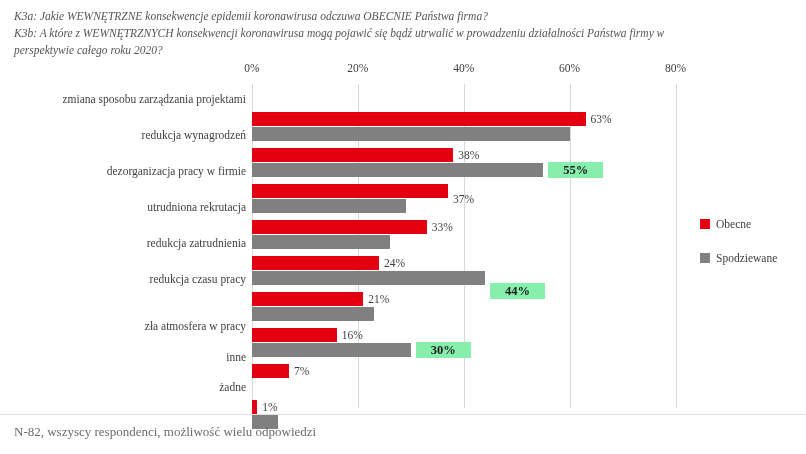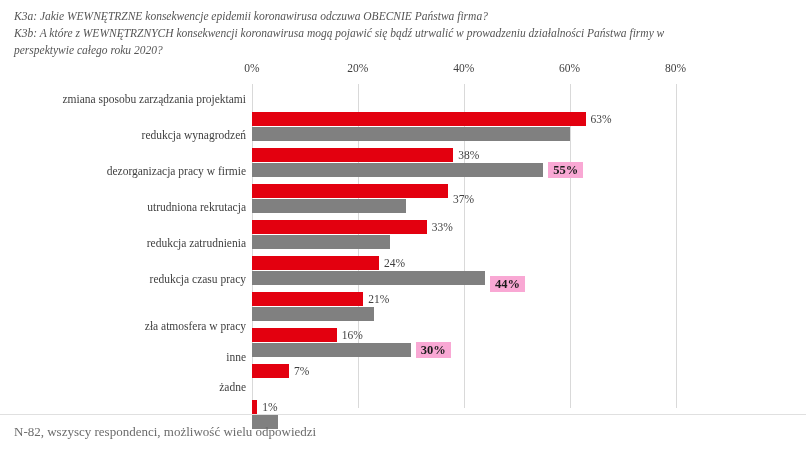--- a/index.html
+++ b/index.html
@@ -119,24 +119,24 @@
   .bar.spodz  { background: #808080; }
 
   .val {
     position: absolute;
     font-size: 11.5px;
     color: #3f3f3f;
     line-height: 14px;
     white-space: nowrap;
   }
   .val.hl {
-    background: #f9a8d4;
+    background: #86efac;
     font-weight: bold;
     font-size: 12.5px;
-    padding: 1px 5px;
+    padding: 1px 15px;
     color: #1a1a1a;
   }
 
   
   #legend {
     position: absolute;
     left: 700px;
     top: 218px;
     width: 104px;
     font-size: 11.5px;
@@ -230,21 +230,21 @@
         </div>
         <div class="group" style="top: 110px; height: 36px;">
           <div class="bar obecne" style="top: 0px; width: 174.706px;"></div>
           <div class="val" style="left: 179.706px; top: 0px;">33%</div>
           <div class="bar spodz" style="top: 15px; width: 137.647px;"></div>
         </div>
         <div class="group" style="top: 146px; height: 36px;">
           <div class="bar obecne" style="top: 0px; width: 127.059px;"></div>
           <div class="val" style="left: 132.059px; top: 0px;">24%</div>
           <div class="bar spodz" style="top: 15px; width: 232.941px;"></div>
-          <div class="val hl" style="left: 237.941px; top: 20px;">44%</div>
+          <div class="val hl" style="left: 237.941px; top: 27px;">44%</div>
         </div>
         <div class="group" style="top: 182px; height: 36px;">
           <div class="bar obecne" style="top: 0px; width: 111.176px;"></div>
           <div class="val" style="left: 116.176px; top: 0px;">21%</div>
           <div class="bar spodz" style="top: 15px; width: 121.765px;"></div>
         </div>
         <div class="group" style="top: 218px; height: 36px;">
           <div class="bar obecne" style="top: 0px; width: 84.7059px;"></div>
           <div class="val" style="left: 89.7059px; top: 0px;">16%</div>
           <div class="bar spodz" style="top: 15px; width: 158.824px;"></div>
@@ -257,17 +257,27 @@
         </div>
         <div class="group" style="top: 290px; height: 36px;">
           <div class="bar obecne" style="top: 0px; width: 5.29412px;"></div>
           <div class="val" style="left: 10.2941px; top: 0px;">1%</div>
           <div class="bar spodz" style="top: 15px; width: 26.4706px;"></div>
         </div>
       </div>
 
   </div>
 
+  <div id="legend">
+      <div class="legend-row">
+        <span class="legend-swatch obecne"></span>
+        <span>Obecne</span>
+      </div>
+      <div class="legend-row">
+        <span class="legend-swatch spodz"></span>
+        <span>Spodziewane</span>
+      </div>
+    </div>
 
   <div id="footer-rule"></div>
   <div id="footer">N-82, wszyscy respondenci, możliwość wielu odpowiedzi</div>
 
 </div>
 
 </body></html>

